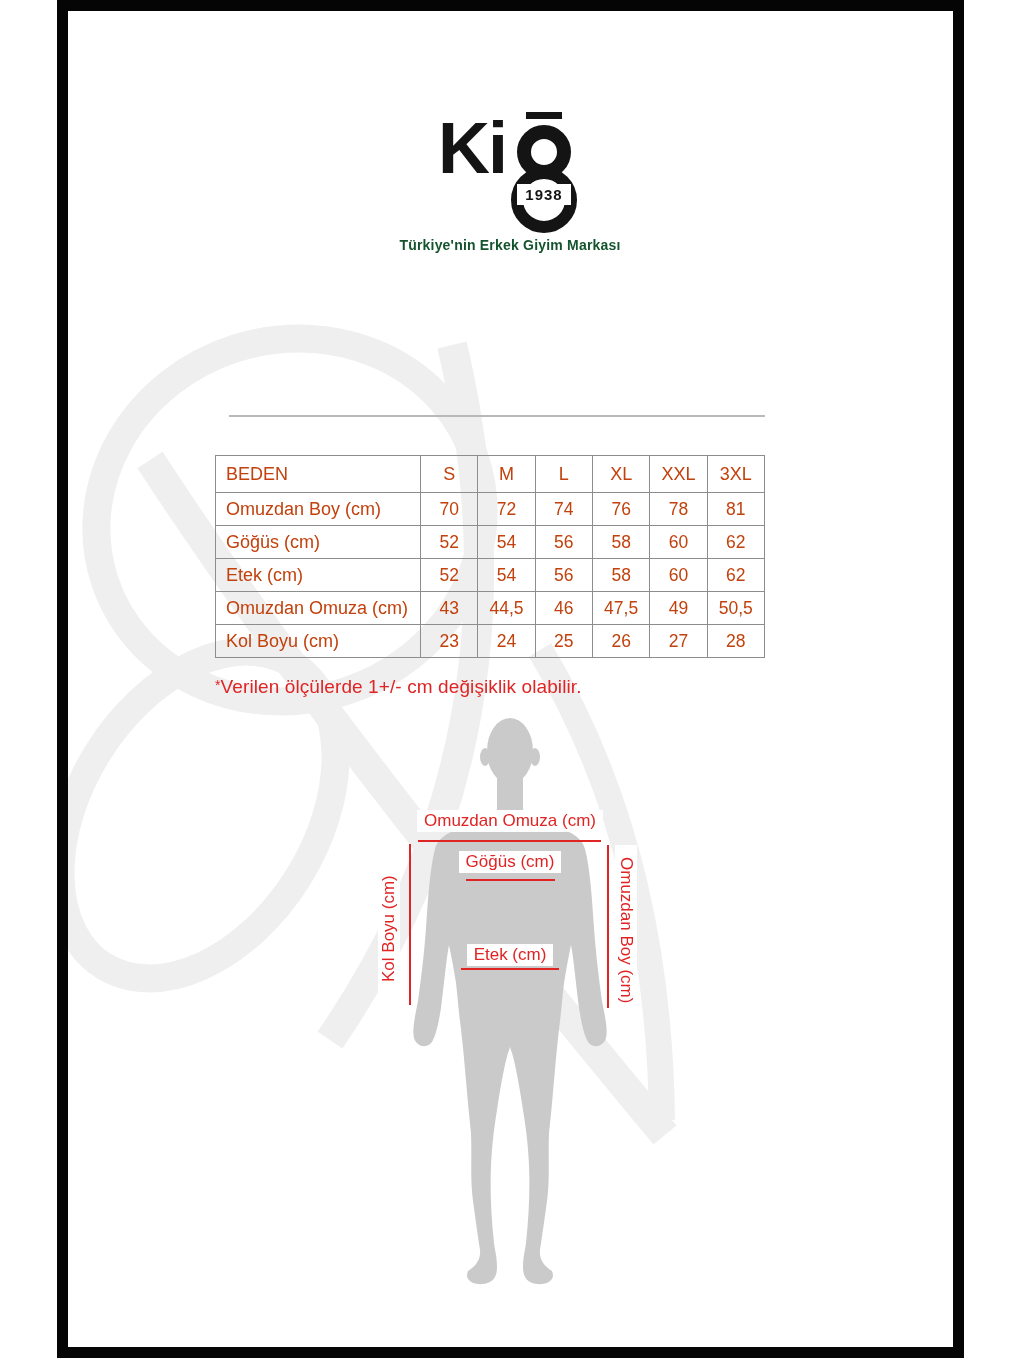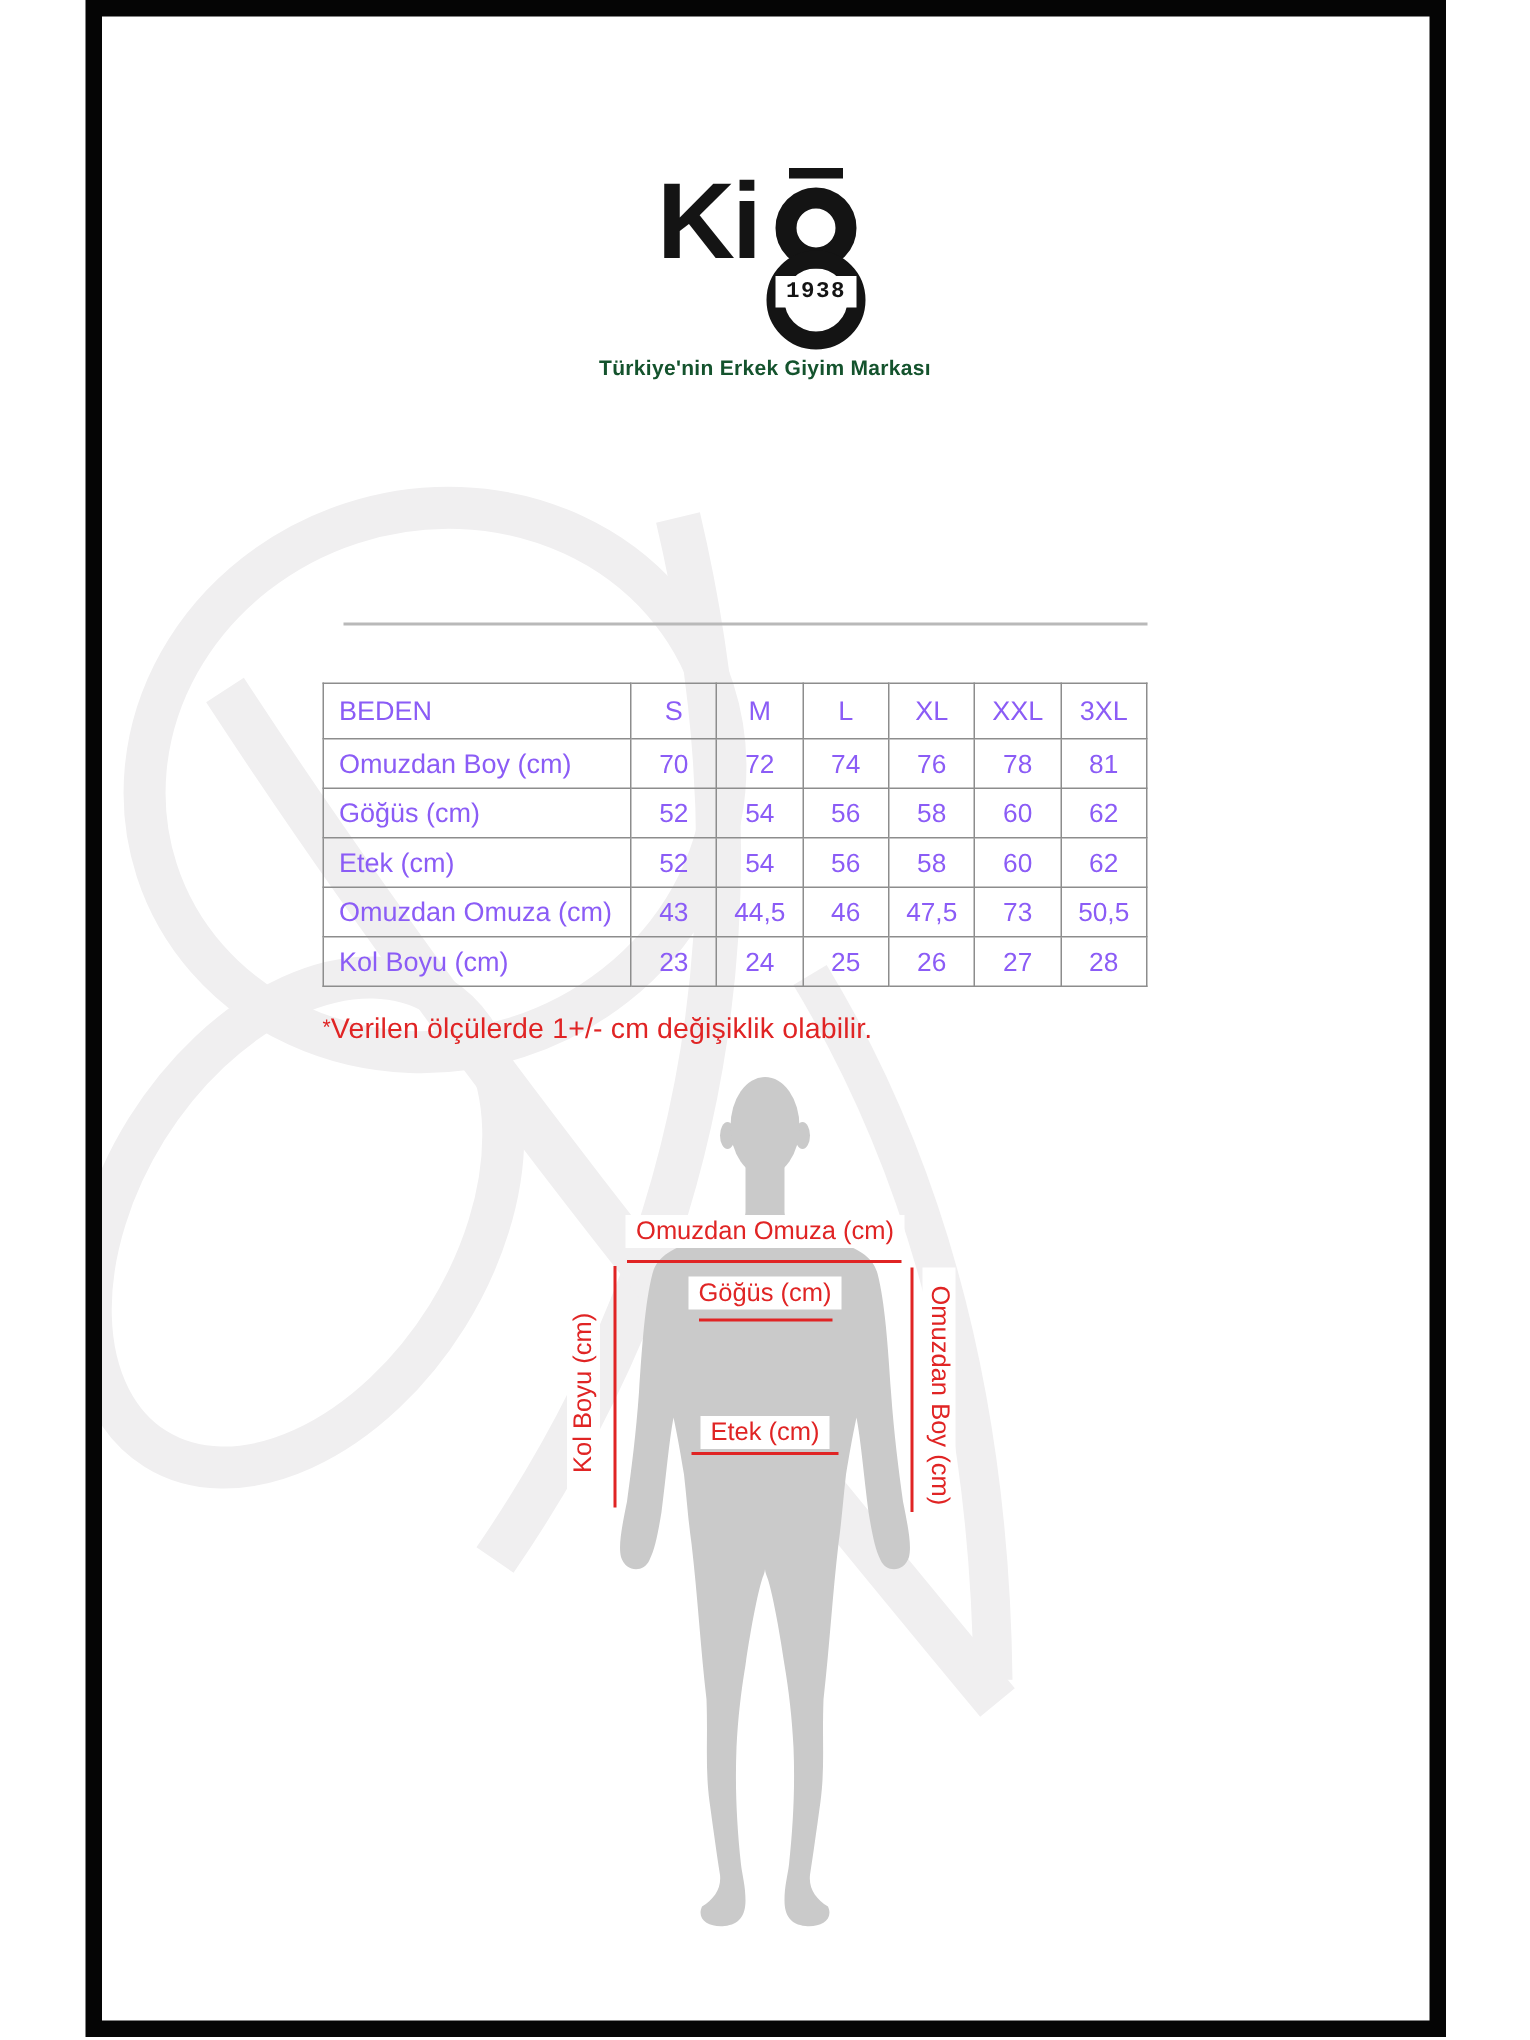--- a/index.html
+++ b/index.html
@@ -38,21 +38,21 @@
     position:absolute;top:13px;left:8px;width:54px;height:54px;
     border:14px solid var(--ink);border-radius:50%;box-sizing:border-box;
   }
   .g-lower{
     position:absolute;top:55px;left:2px;width:66px;height:66px;
     border:12px solid var(--ink);border-radius:50%;box-sizing:border-box;
   }
   .g-year{
     position:absolute;top:72px;left:8px;right:8px;background:#fff;
     text-align:center;font-size:15px;font-weight:bold;color:var(--ink);
-    padding:2px 0;letter-spacing:1px;font-family:Liberation Mono, monospace;
+    padding:2px 0;letter-spacing:1px;
   }
   .tagline{
     position:absolute;left:0;right:0;top:237px;text-align:center;
     font-size:14px;font-weight:bold;color:#14532d;letter-spacing:0.2px;z-index:2;
   }
   
   .title-row{
     position:absolute;left:215px;top:412px;width:550px;display:flex;
     align-items:center;z-index:3;
   }
@@ -60,21 +60,21 @@
     font-size:24px;font-weight:500;color:#333;letter-spacing:0.2px;
     white-space:nowrap;line-height:30px;
   }
   .title-rule{flex:1;height:2px;background:#b9b9b9;margin-left:14px;margin-top:3px;}
   
   .size-table{
     position:absolute;left:215px;top:455px;width:550px;z-index:3;
     border-collapse:collapse;table-layout:fixed;background:transparent;
   }
   .size-table th,.size-table td{
-    border:1px solid var(--tb);font-weight:normal;color:#8b5cf6;
+    border:1px solid var(--tb);font-weight:normal;color:#c2410c;
     text-align:center;font-size:17.5px;padding:0;
   }
   .size-table th{height:36px;font-size:18px;}
   .size-table td{height:32px;}
   .size-table th:first-child,.size-table td:first-child{
     text-align:left;padding-left:10px;width:194px;font-size:18px;
   }
   
   .note{
     position:absolute;left:215px;top:666px;z-index:3;color:var(--red);
@@ -174,21 +174,21 @@
         <td>58</td>
         <td>60</td>
         <td>62</td>
       </tr>
       <tr>
         <td>Omuzdan Omuza (cm)</td>
         <td>43</td>
         <td>44,5</td>
         <td>46</td>
         <td>47,5</td>
-        <td>73</td>
+        <td>49</td>
         <td>50,5</td>
       </tr>
       <tr>
         <td>Kol Boyu (cm)</td>
         <td>23</td>
         <td>24</td>
         <td>25</td>
         <td>26</td>
         <td>27</td>
         <td>28</td>

